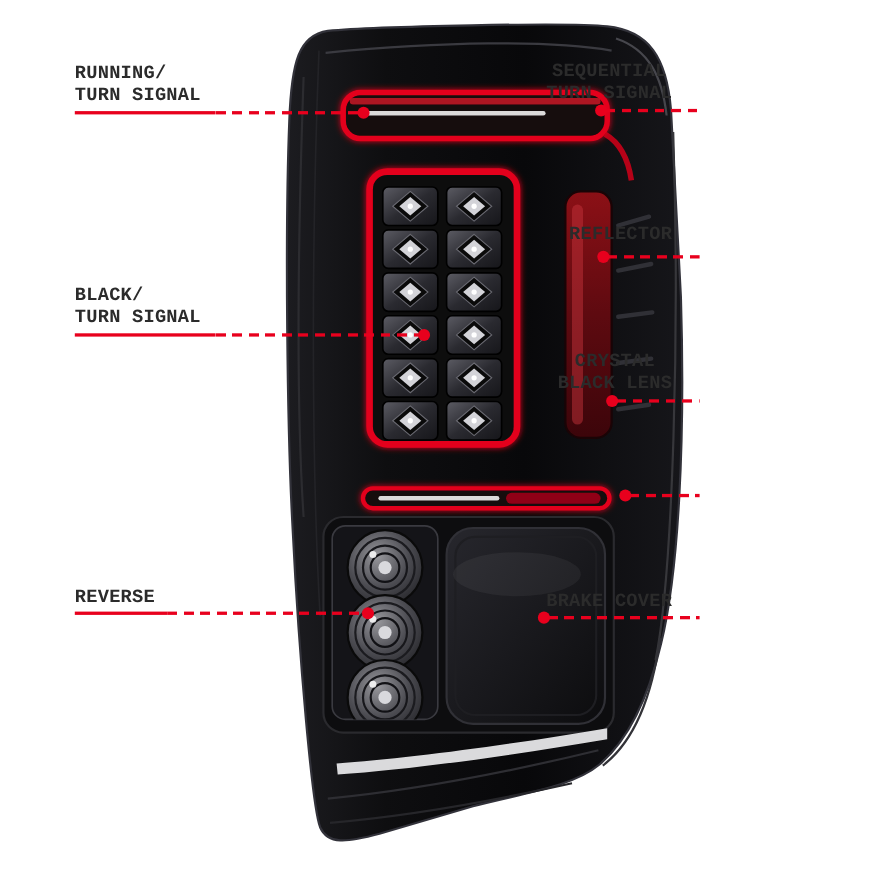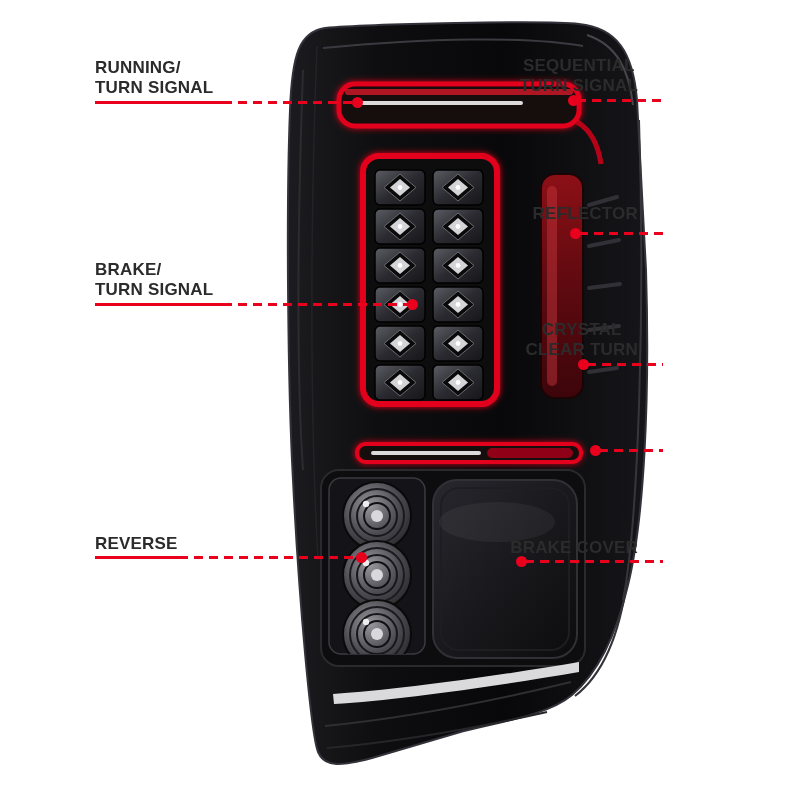--- a/index.html
+++ b/index.html
@@ -1,19 +1,18 @@
 <!DOCTYPE html>
 <html><head>
 <meta charset="utf-8">
 <style>
   html,body{margin:0;padding:0;background:#ffffff;}
   .stage{
     position:relative;width:636px;height:800px;background:#ffffff;overflow:hidden;
-    font-family:Liberation Sans, sans-serif;
-    margin-left:27px;
+    font-family:Liberation Mono, monospace;
   }
   .stage svg{position:absolute;left:0;top:0;}
   .callout-label{
     position:absolute;font-weight:700;font-size:17px;line-height:1.18;
     color:#2b2b2b;letter-spacing:.2px;white-space:pre-line;
   }
   .callout-label.right{text-align:center;}
   .rule{position:absolute;height:3px;background:#e8001d;}
   .dash{
     position:absolute;height:3px;
@@ -174,28 +173,28 @@
 TURN SIGNAL</div>
   <div class="rule" style="left:652px;top:99px;width:123px"></div>
   <div class="dash" style="left:550px;top:99px;width:102px"></div>
   <div class="dot" style="left:541px;top:95px"></div>
 
   <div class="callout-label right" style="right:25px;top:204px">REFLECTOR</div>
   <div class="rule" style="left:664px;top:232px;width:111px"></div>
   <div class="dash" style="left:552px;top:232px;width:112px"></div>
   <div class="dot" style="left:543px;top:228px"></div>
 
-  <div class="callout-label" style="left:68px;top:260px">BRAKE/
+  <div class="callout-label" style="left:68px;top:260px">BLACK/
 TURN SIGNAL</div>
   <div class="rule" style="left:68px;top:303px;width:128px"></div>
   <div class="dash" style="left:196px;top:303px;width:185px"></div>
   <div class="dot" style="left:380px;top:299px"></div>
 
   <div class="callout-label right" style="right:25px;top:320px">CRYSTAL
-CLEAR TURN</div>
+BLACK LENS</div>
   <div class="rule" style="left:652px;top:363px;width:123px"></div>
   <div class="dash" style="left:560px;top:363px;width:92px"></div>
   <div class="dot" style="left:551px;top:359px"></div>
 
   <div class="rule" style="left:652px;top:449px;width:123px"></div>
   <div class="dash" style="left:572px;top:449px;width:80px"></div>
   <div class="dot" style="left:563px;top:445px"></div>
 
   <div class="callout-label" style="left:68px;top:534px">REVERSE</div>
   <div class="rule" style="left:68px;top:556px;width:84px"></div>

